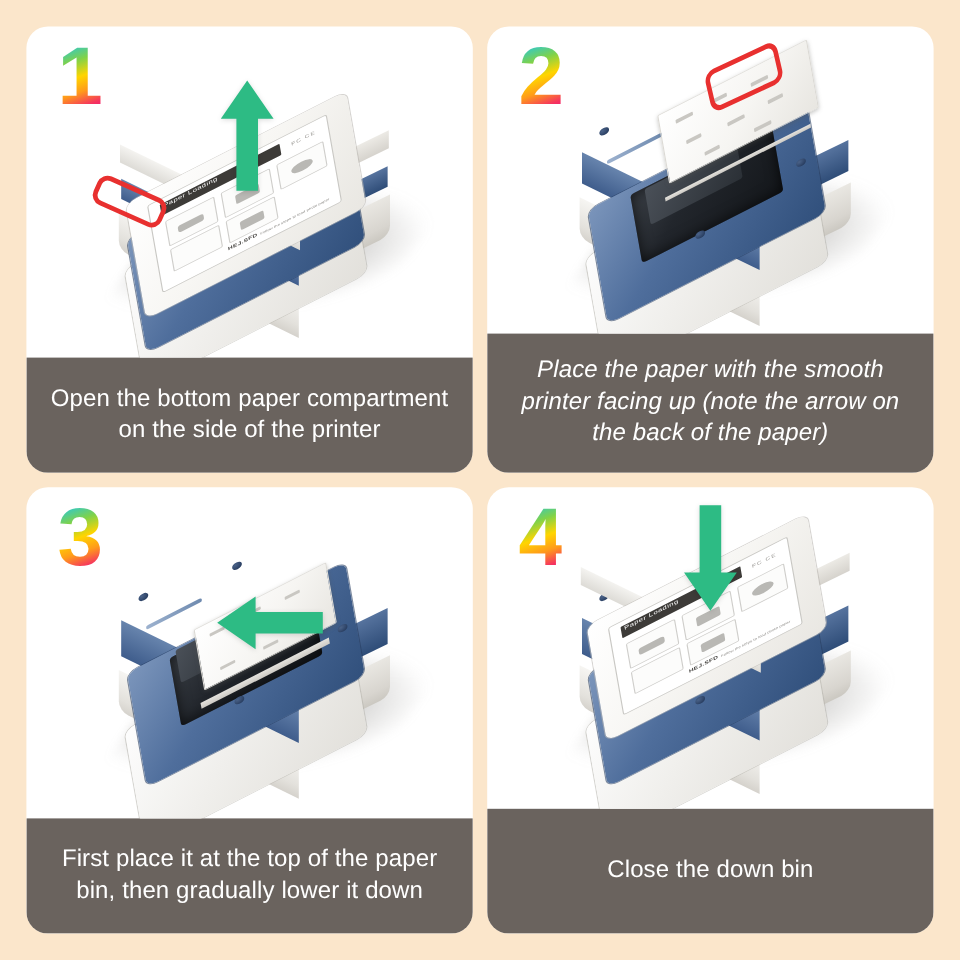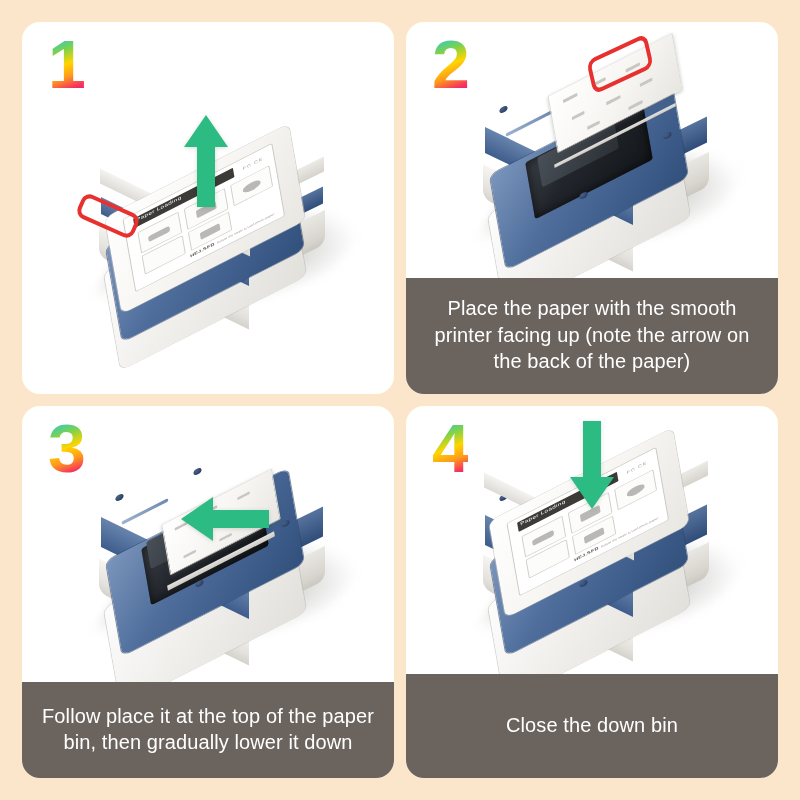--- a/index.html
+++ b/index.html
@@ -314,21 +314,21 @@
     text-align: center;
     padding: 14px 16px 16px;
     font-size: 20px;
     line-height: 1.32;
     letter-spacing: .1px;
     display: flex;
     align-items: center;
     justify-content: center;
     min-height: 96px;
   }
-  .caption.tall { min-height: 116px; }
+  .caption.tall { min-height: 116px; font-style: italic; }
   .caption.short { min-height: 104px; }
 </style>
 </head>
 <body>
 
 <div class="grid">
 
   <div class="panel">
     <div class="numeral">1</div>
 
@@ -373,20 +373,21 @@
         <div class="power-btn" style="left:154px;top:44px;"></div>
 
         <svg class="arrow" style="left:140px;top:30px;" width="46" height="96" viewBox="0 0 46 96">
           <polygon points="23,2 45,34 32,34 32,94 14,94 14,34 1,34" fill="#2DBB84"></polygon>
         </svg>
 
         <div class="hl-rect" style="left:34px;top:120px;width:62px;height:26px;transform:rotate(24deg);"></div>
       </div>
     </div>
 
+    <div class="caption">Open the bottom paper compartment on the side of the printer</div>
   </div>
 
   <div class="panel">
     <div class="numeral">2</div>
 
     <div class="stage">
       <div class="scene">
         <div class="shadow"></div>
 
         <div class="base-front"></div>
@@ -457,21 +458,21 @@
           <div class="sheet-mark" style="position:absolute;left:92px;top:60px;width:14px;height:4px;"></div>
         </div>
         <div class="sheet-edge" style="left:118px;top:138px;width:120px;height:8px;"></div>
 
         <svg class="arrow" style="left:136px;top:76px;" width="92" height="48" viewBox="0 0 92 48">
           <polygon points="2,24 34,2 34,15 90,15 90,33 34,33 34,46" fill="#2DBB84"></polygon>
         </svg>
       </div>
     </div>
 
-    <div class="caption">Follow place it at the top of the paper bin, then gradually lower it down</div>
+    <div class="caption">First place it at the top of the paper bin, then gradually lower it down</div>
   </div>
 
   <div class="panel">
     <div class="numeral">4</div>
 
     <div class="stage">
       <div class="scene">
         <div class="shadow"></div>
 
         <div class="base-front"></div>

